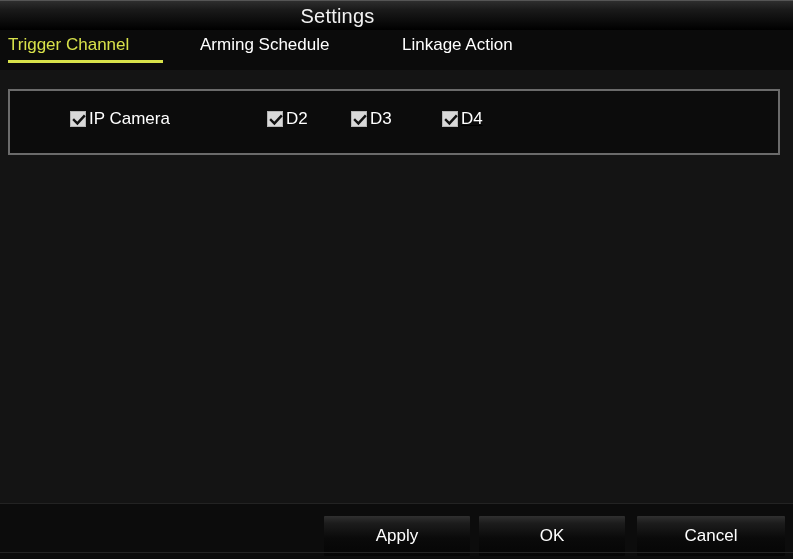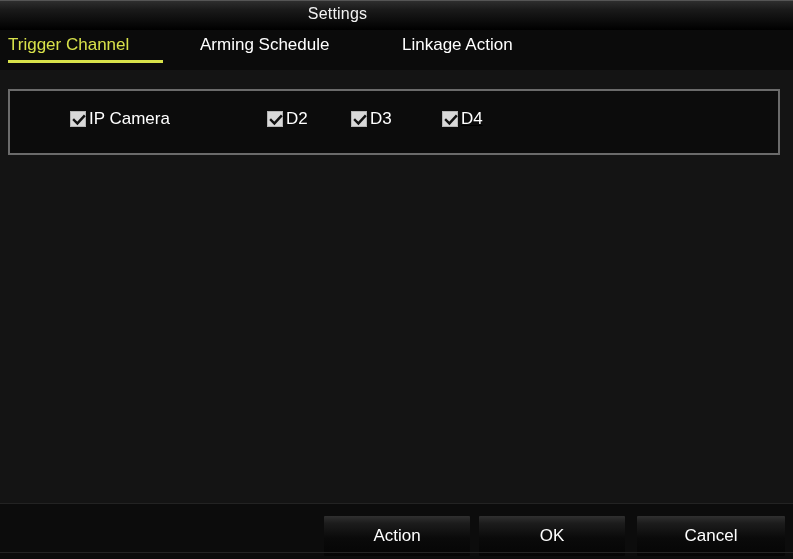--- a/index.html
+++ b/index.html
@@ -28,21 +28,21 @@
     background: linear-gradient(to bottom, #2e2e2e 0%, #1a1a1a 30%, #000000 100%);
     border-top: 1px solid #555;
     box-sizing: border-box;
   }
   #titlebar-text {
     position: absolute;
     left: 0; top: 4px;
     width: 675px;
     text-align: center;
     color: #f2f2f2;
-    font-size: 16px;
+    font-size: 20px;
     letter-spacing: 0.2px;
   }
 
   
   #tabbar {
     position: absolute;
     left: 0; top: 30px;
     width: 793px;
     height: 40px;
     background: #0b0b0b;
@@ -197,19 +197,19 @@
             <path d="M2 7 L5.4 10.4 L12 3.2" stroke="#111111" stroke-width="2.4" fill="none" stroke-linecap="square" stroke-linejoin="miter"></path>
           </svg>
         </span>
         <span class="chk-label">D4</span>
       </div>
     </div>
 
   <div id="content-area"></div>
 
   <div id="footer">
-      <button class="btn" style="left: 324px; width: 146px;">Action</button>
+      <button class="btn" style="left: 324px; width: 146px;">Apply</button>
       <button class="btn" style="left: 479px; width: 146px;">OK</button>
       <button class="btn" style="left: 637px; width: 148px;">Cancel</button>
     </div>
   <div id="footer-bottom-line"></div>
 
 </div>
 
 </body></html>

